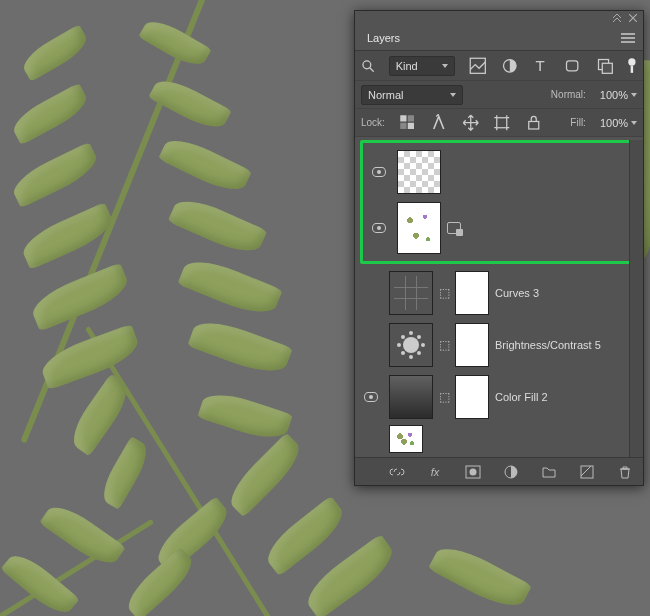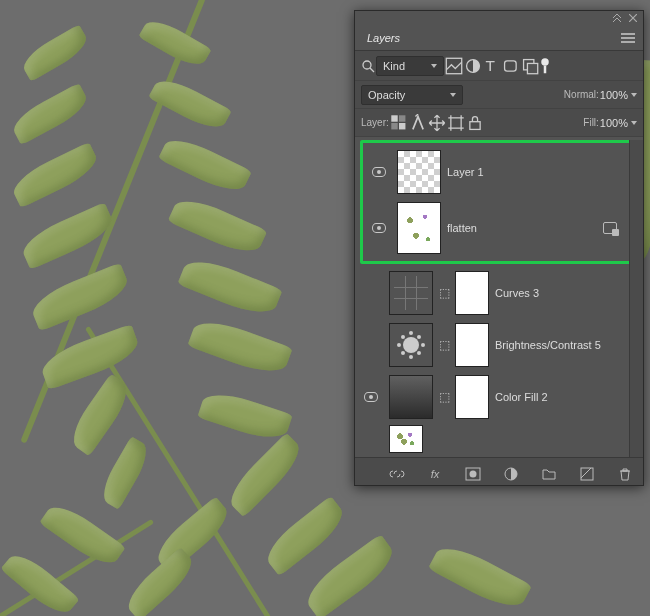--- a/index.html
+++ b/index.html
@@ -10,25 +10,25 @@
 
   .panel {
     position: absolute; top: 10px; left: 354px; width: 290px;
     background: #535353; color: #ccc; font-size: 11px;
     box-shadow: 0 2px 12px rgba(0,0,0,0.6);
     border: 1px solid #2a2a2a;
   }
   .panel-topbar { display:flex; justify-content:flex-end; align-items:center; height:14px; padding:0 6px; gap:8px; background:#535353; }
   .panel-topbar .glyph { width:8px; height:8px; display:inline-block; }
   .panel-tabrow { display:flex; align-items:center; height:26px; background:#535353; border-bottom:1px solid #393939; }
-  .tab { padding:6px 12px; background:#535353; color:#e8e8e8;font-style:italic; }
+  .tab { padding:6px 12px; background:#535353; color:#e8e8e8; }
   .tab.active { background:#535353; border-bottom:0; }
   .panel-menu { margin-left:auto; padding:4px 8px; }
 
-  .row { display:flex; align-items:center; height:28px; padding:0 6px; gap:1px; border-bottom:1px solid #424242; background:#4b4b4b; }
+  .row { display:flex; align-items:center; height:28px; padding:0 6px; gap:14px; border-bottom:1px solid #424242; background:#4b4b4b;justify-content:space-between; }
   .row.tools { height:30px; }
   .select { display:flex; align-items:center; justify-content:space-between; background:#3a3a3a; border:1px solid #2f2f2f; height:20px; padding:0 6px; border-radius:2px; color:#ddd; }
   .select.kind { width:68px; }
   .select.mode { width:102px; }
   .iconbtn { width:18px; height:18px; display:flex; align-items:center; justify-content:center; color:#ccc; }
   .label { color:#bbb; font-size:10px; }
   .spacer { flex:1; }
   .pct { display:flex; align-items:center; gap:3px; }
   .pct .val { background:transparent; color:#ddd; }
   .chev { width:0; height:0; border-left:3px solid transparent; border-right:3px solid transparent; border-top:4px solid #bbb; display:inline-block; }
@@ -64,21 +64,21 @@
     8px -8px 0 -6px #ccc, -8px 8px 0 -6px #ccc; }
   .thumb.small { width:34px; height:28px; }
   .link-icn { width:10px; color:#c8c8c8; font-size:12px; text-align:center; }
   .mask { width:34px; height:44px; background:#fff; border:1px solid #222; flex-shrink:0; }
   .layer-name { color:#ddd; font-size:11px; flex:1; }
   .smart-badge { width:14px; height:12px; border:1px solid #bbb; border-radius:2px; position:relative; margin-right:14px; }
   .smart-badge::after { content:""; position:absolute; right:-3px; bottom:-3px; width:7px; height:7px; background:#bbb; border-radius:1px; }
 
   .layer.partial { height:32px; overflow:hidden; }
 
-  .panel-footer { display:flex; align-items:flex-start; justify-content:flex-end; gap:22px; height:28px; padding:8px 10px; background:#4b4b4b; border-top:1px solid #393939; }
+  .panel-footer { display:flex; align-items:center; justify-content:flex-end; gap:22px; height:28px; padding:0 10px; background:#4b4b4b; border-top:1px solid #393939; }
   .foot-icn { width:16px; height:16px; color:#bbb; display:flex; align-items:center; justify-content:center; }
 
   svg { display:block; }
 </style>
 </head>
 <body>
 
 <div class="canvas-bg">
   <div class="stem" style="left:110px; top:-20px; width:6px; height:480px; transform:rotate(22deg);"></div>
   <div class="stem" style="left:180px; top:300px; width:5px; height:360px; transform:rotate(-32deg);"></div>
@@ -176,33 +176,33 @@
     <span class="iconbtn" style="width:10px;">
         <svg viewBox="0 0 8 14">
           <circle cx="4" cy="4" r="3" fill="#e8e8e8"></circle>
           <rect x="3" y="7" width="2" height="6" fill="#e8e8e8"></rect>
         </svg>
       </span>
   </div>
 
   <div class="row">
     <div class="select mode">
-      <span>Opacity</span>
+      <span>Normal</span>
       <span class="chev"></span>
     </div>
     <div class="spacer"></div>
     <span class="label">Normal:</span>
     <div class="pct">
       <span class="val">100%</span>
       <span class="chev"></span>
     </div>
   </div>
 
   <div class="row">
-    <span class="label">Layer:</span>
+    <span class="label">Lock:</span>
     <span class="iconbtn">
         <svg viewBox="0 0 14 14">
           <rect x="1" y="1" width="5" height="5" fill="#ccc"></rect>
           <rect x="7" y="7" width="5" height="5" fill="#ccc"></rect>
           <rect x="7" y="1" width="5" height="5" fill="#888"></rect>
           <rect x="1" y="7" width="5" height="5" fill="#888"></rect>
         </svg>
       </span>
     <span class="iconbtn">
         <svg viewBox="0 0 14 14">
@@ -237,28 +237,26 @@
 
   <div class="layers-scroll">
     <div class="scrollbar-track"></div>
 
     <div class="highlight-box">
       <div class="layer">
         <div class="vis-col">
             <span class="eye"></span>
           </div>
         <div class="thumb checker"></div>
-        <span class="layer-name">Layer 1</span>
       </div>
       <div class="layer tall">
         <div class="vis-col">
             <span class="eye"></span>
           </div>
         <div class="thumb tall flatten"></div>
-        <span class="layer-name">flatten</span>
         <span class="smart-badge"></span>
       </div>
     </div>
 
     <div class="layer">
       <div class="vis-col"></div>
       <div class="thumb curves" style="background:#535353;"></div>
       <span class="link-icn">⬚</span>
       <div class="mask"></div>
       <span class="layer-name">Curves 3</span>

